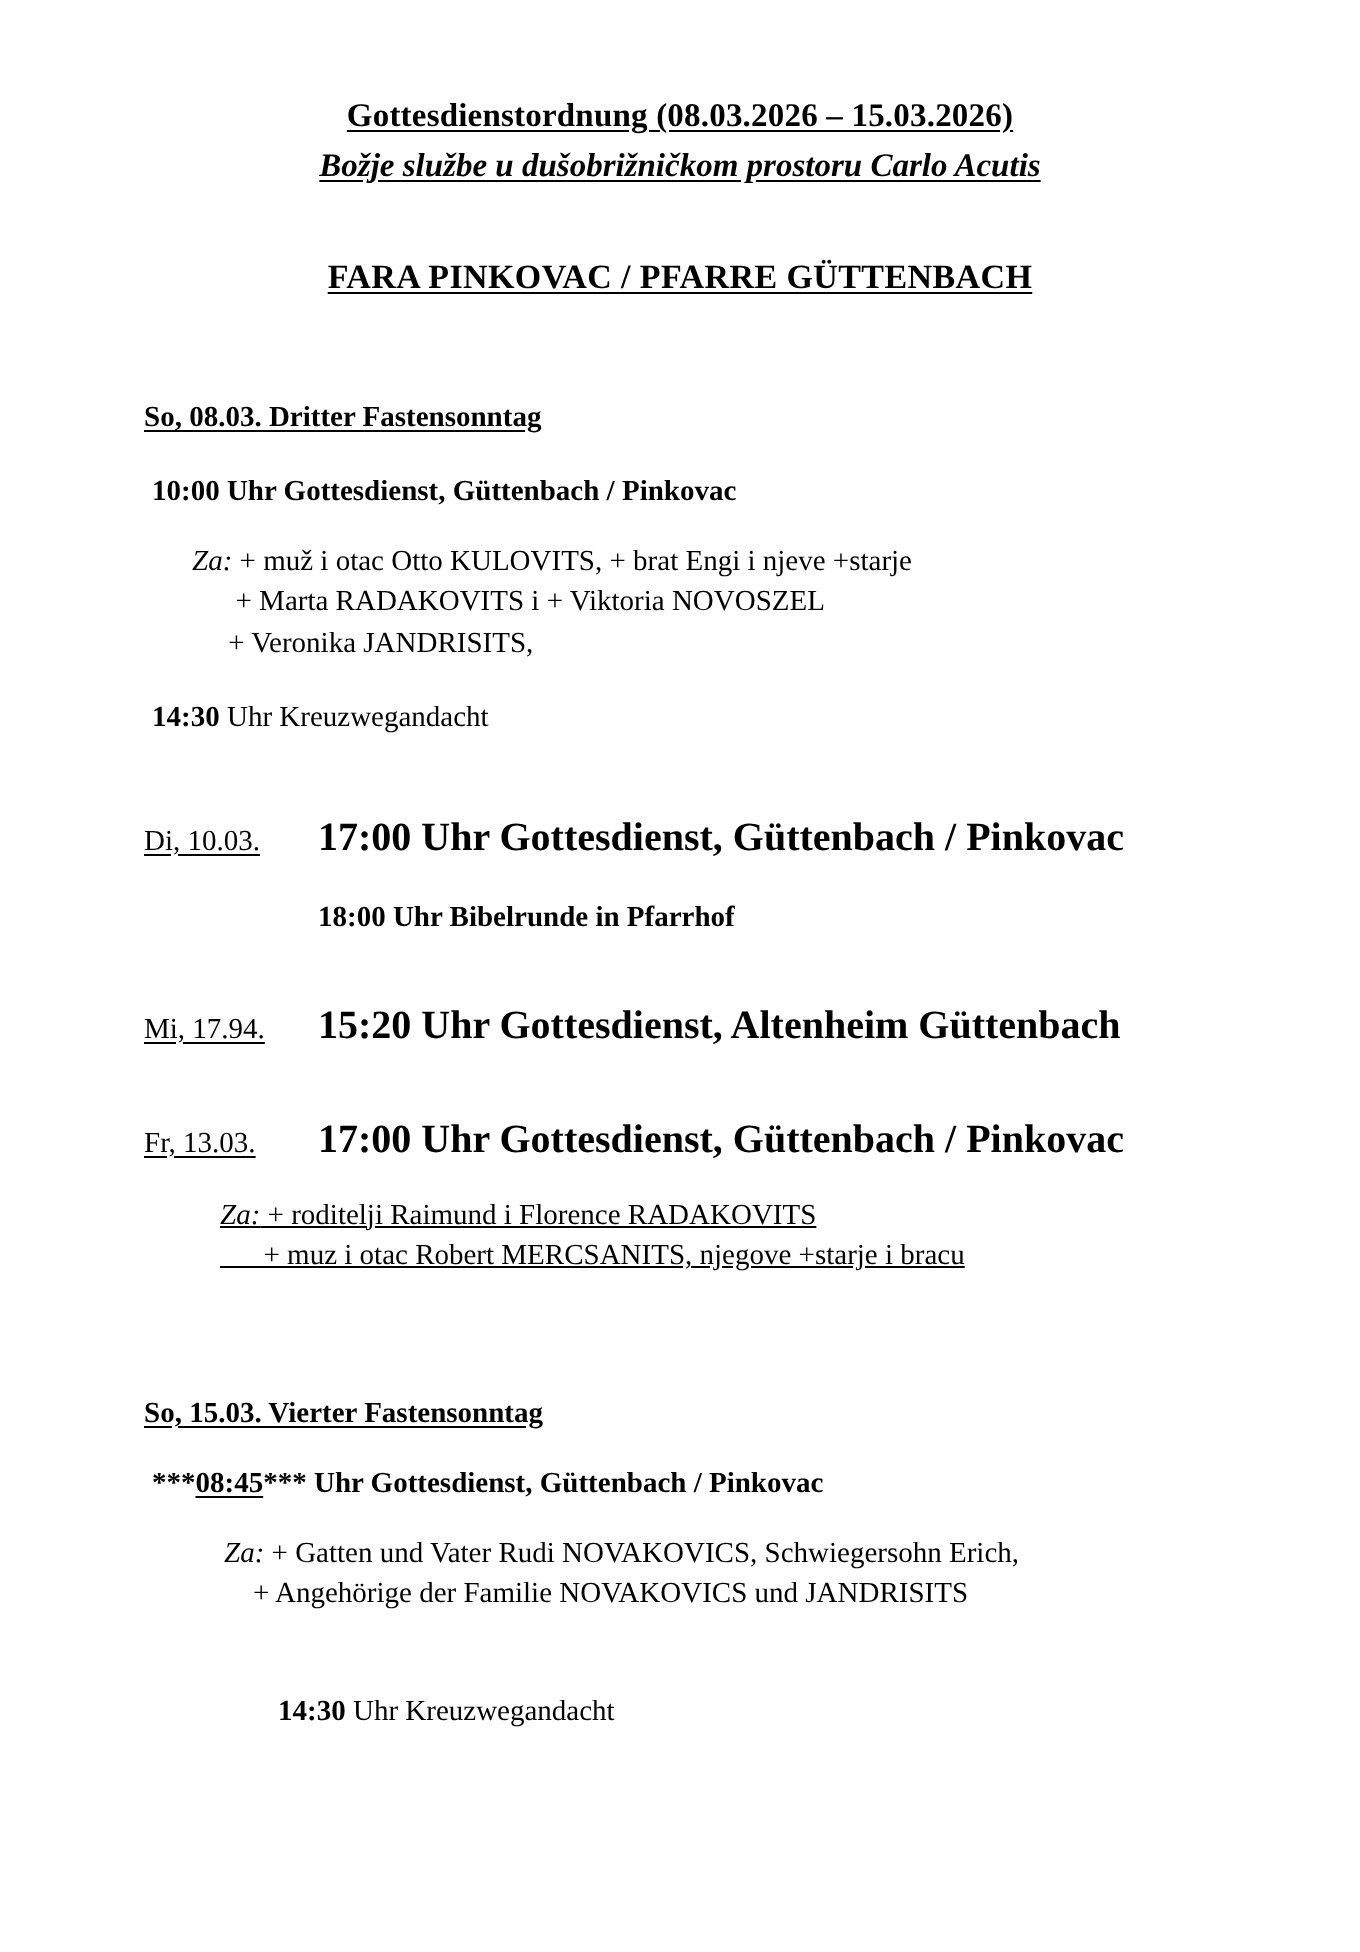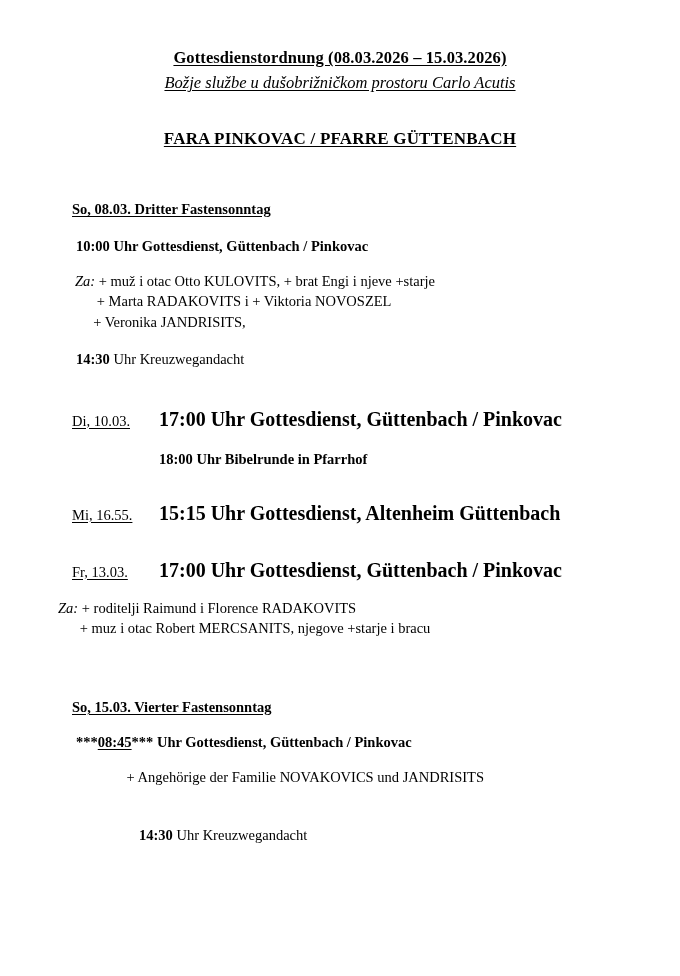--- a/index.html
+++ b/index.html
@@ -34,21 +34,21 @@
   .doc-title {
     font-size: 16.5px;
     font-weight: bold;
     letter-spacing: 0.1px;
     line-height: 1.45;
     text-decoration: underline;
     text-underline-offset: 2px;
   }
   .doc-subtitle {
     font-size: 16.5px;
-    font-weight: normal;
+    font-weight: bold;
     font-style: italic;
     line-height: 1.45;
     text-decoration: underline;
     text-underline-offset: 2px;
     margin-top: 1px;
   }
   .parish-title {
     text-align: center;
     font-size: 17px;
     font-weight: bold;
@@ -146,21 +146,21 @@
 
   <div class="parish-title">FARA PINKOVAC / PFARRE GÜTTENBACH</div>
 
   <div class="content">
 
     <div class="day-block">
       <div class="day-heading">So, 08.03. Dritter Fastensonntag</div>
       <div class="sp-20"></div>
       <div class="service-line">10:00 Uhr Gottesdienst, Güttenbach / Pinkovac</div>
       <div class="sp-16"></div>
-      <div class="intentions" style="padding-left:75px;">
+      <div class="intentions" style="padding-left:96px;">
         <div class="int-line"><span class="za">Za:</span><span> + muž i otac Otto KULOVITS, + brat Engi i njeve +starje</span></div>
         <div class="int-line">      + Marta RADAKOVITS i + Viktoria NOVOSZEL</div>
         <div class="int-line">     + Veronika JANDRISITS,</div>
       </div>
       <div class="sp-18"></div>
       <div class="service-line time-regular"><span class="t">14:30</span><span class="rest"> Uhr Kreuzwegandacht</span></div>
     </div>
 
     <div class="sp-40"></div>
 
@@ -170,48 +170,49 @@
         <span class="service-text">17:00 Uhr Gottesdienst, Güttenbach / Pinkovac</span>
       </div>
       <div class="sp-20"></div>
       <div class="service-line sub">18:00 Uhr Bibelrunde in Pfarrhof</div>
     </div>
 
     <div class="sp-34"></div>
 
     <div class="day-block">
       <div class="row-inline">
-        <span class="day-label">Mi, 16.55.</span>
-        <span class="service-text">15:15 Uhr Gottesdienst, Altenheim Güttenbach</span>
+        <span class="day-label">Mi, 17.94.</span>
+        <span class="service-text">15:20 Uhr Gottesdienst, Altenheim Güttenbach</span>
       </div>
     </div>
 
     <div class="sp-34"></div>
 
     <div class="day-block">
       <div class="row-inline">
         <span class="day-label">Fr, 13.03.</span>
         <span class="service-text">17:00 Uhr Gottesdienst, Güttenbach / Pinkovac</span>
       </div>
       <div class="sp-16"></div>
-      <div class="intentions" style="padding-left:58px;">
+      <div class="intentions" style="padding-left:110px;text-decoration:underline;">
         <div class="int-line"><span class="za">Za:</span><span> + roditelji Raimund i Florence RADAKOVITS</span></div>
         <div class="int-line">      + muz i otac Robert MERCSANITS, njegove +starje i bracu</div>
       </div>
     </div>
 
     <div class="sp-40"></div>
     <div class="sp-20"></div>
 
     <div class="day-block">
       <div class="day-heading">So, 15.03. Vierter Fastensonntag</div>
       <div class="sp-18"></div>
       <div class="service-line stars-time"><span class="stars">***</span><span class="t">08:45</span><span class="stars">***</span><span> Uhr Gottesdienst, Güttenbach / Pinkovac</span></div>
       <div class="sp-16"></div>
       <div class="intentions" style="padding-left:112px;">
+        <div class="int-line"><span class="za">Za:</span><span> + Gatten und Vater Rudi NOVAKOVICS, Schwiegersohn Erich,</span></div>
         <div class="int-line">    + Angehörige der Familie NOVAKOVICS und JANDRISITS</div>
       </div>
       <div class="sp-40"></div>
       <div class="service-line time-regular" style="padding-left:139px;"><span class="t">14:30</span><span class="rest"> Uhr Kreuzwegandacht</span></div>
     </div>
 
   </div>
 </div>
 
 </body></html>

